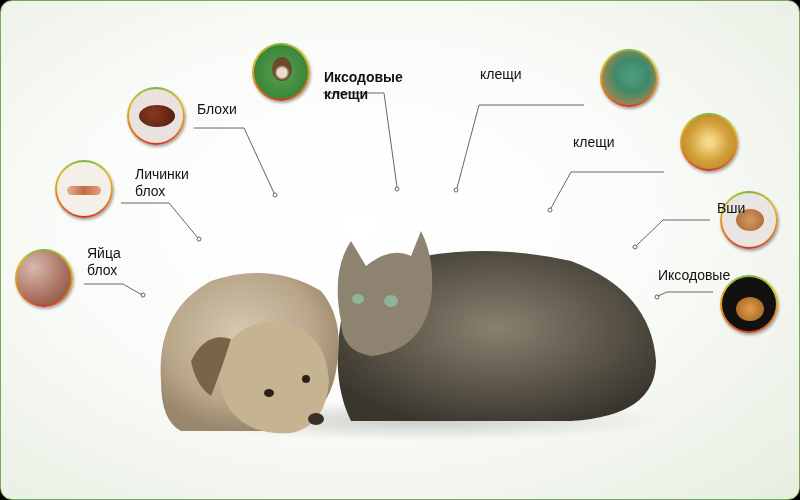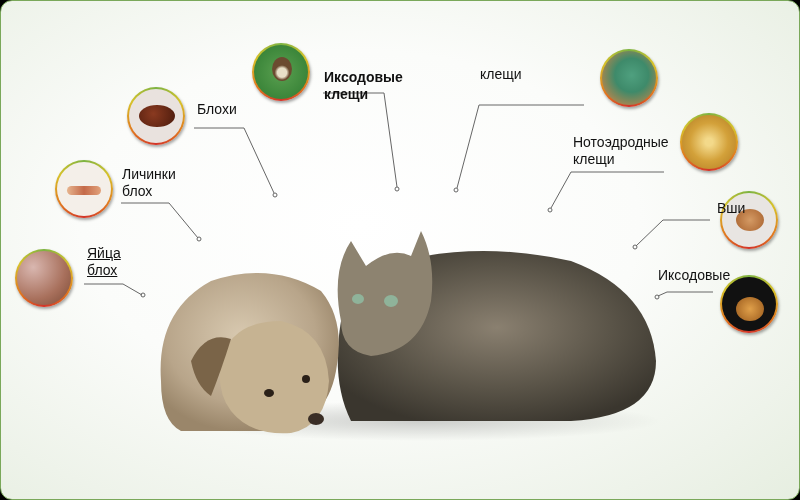--- a/index.html
+++ b/index.html
@@ -68,40 +68,39 @@
     <div class="inner" style="background:#e8e5e2;">
         <div style="position:absolute;left:14px;top:16px;width:28px;height:22px;border-radius:50%;background:radial-gradient(circle,#d49a64,#a8622e);"></div>
       </div>
     </div>
   <div class="badge" style="left:719px;top:274px;">
     <div class="inner" style="background:#111;">
         <div style="position:absolute;left:14px;top:20px;width:28px;height:24px;border-radius:50%;background:radial-gradient(circle,#e0a04a,#9a5a1c);"></div>
       </div>
     </div>
 
-  <div class="label" style="left:86px;top:244px;text-decoration:underline;">
+  <div class="label" style="left:86px;top:244px;">
     <div>Яйца</div>
       <div>блох</div>
     </div>
-  <div class="label" style="left:121px;top:165px;">
+  <div class="label" style="left:134px;top:165px;">
     <div>Личинки</div>
       <div>блох</div>
     </div>
   <div class="label" style="left:196px;top:100px;">
     <div>Блохи</div>
     </div>
   <div class="label" style="left:323px;top:68px;font-weight:bold;">
     <div>Иксодовые</div>
       <div>клещи</div>
     </div>
   <div class="label" style="left:479px;top:65px;">
       <div>клещи</div>
     </div>
   <div class="label" style="left:572px;top:133px;">
-    <div>Нотоэдродные</div>
       <div>клещи</div>
     </div>
   <div class="label" style="left:716px;top:199px;">
     <div>Вши</div>
     </div>
   <div class="label" style="left:657px;top:266px;">
     <div>Иксодовые</div>
     </div>
 
   <svg class="animals" viewBox="0 0 520 230">

